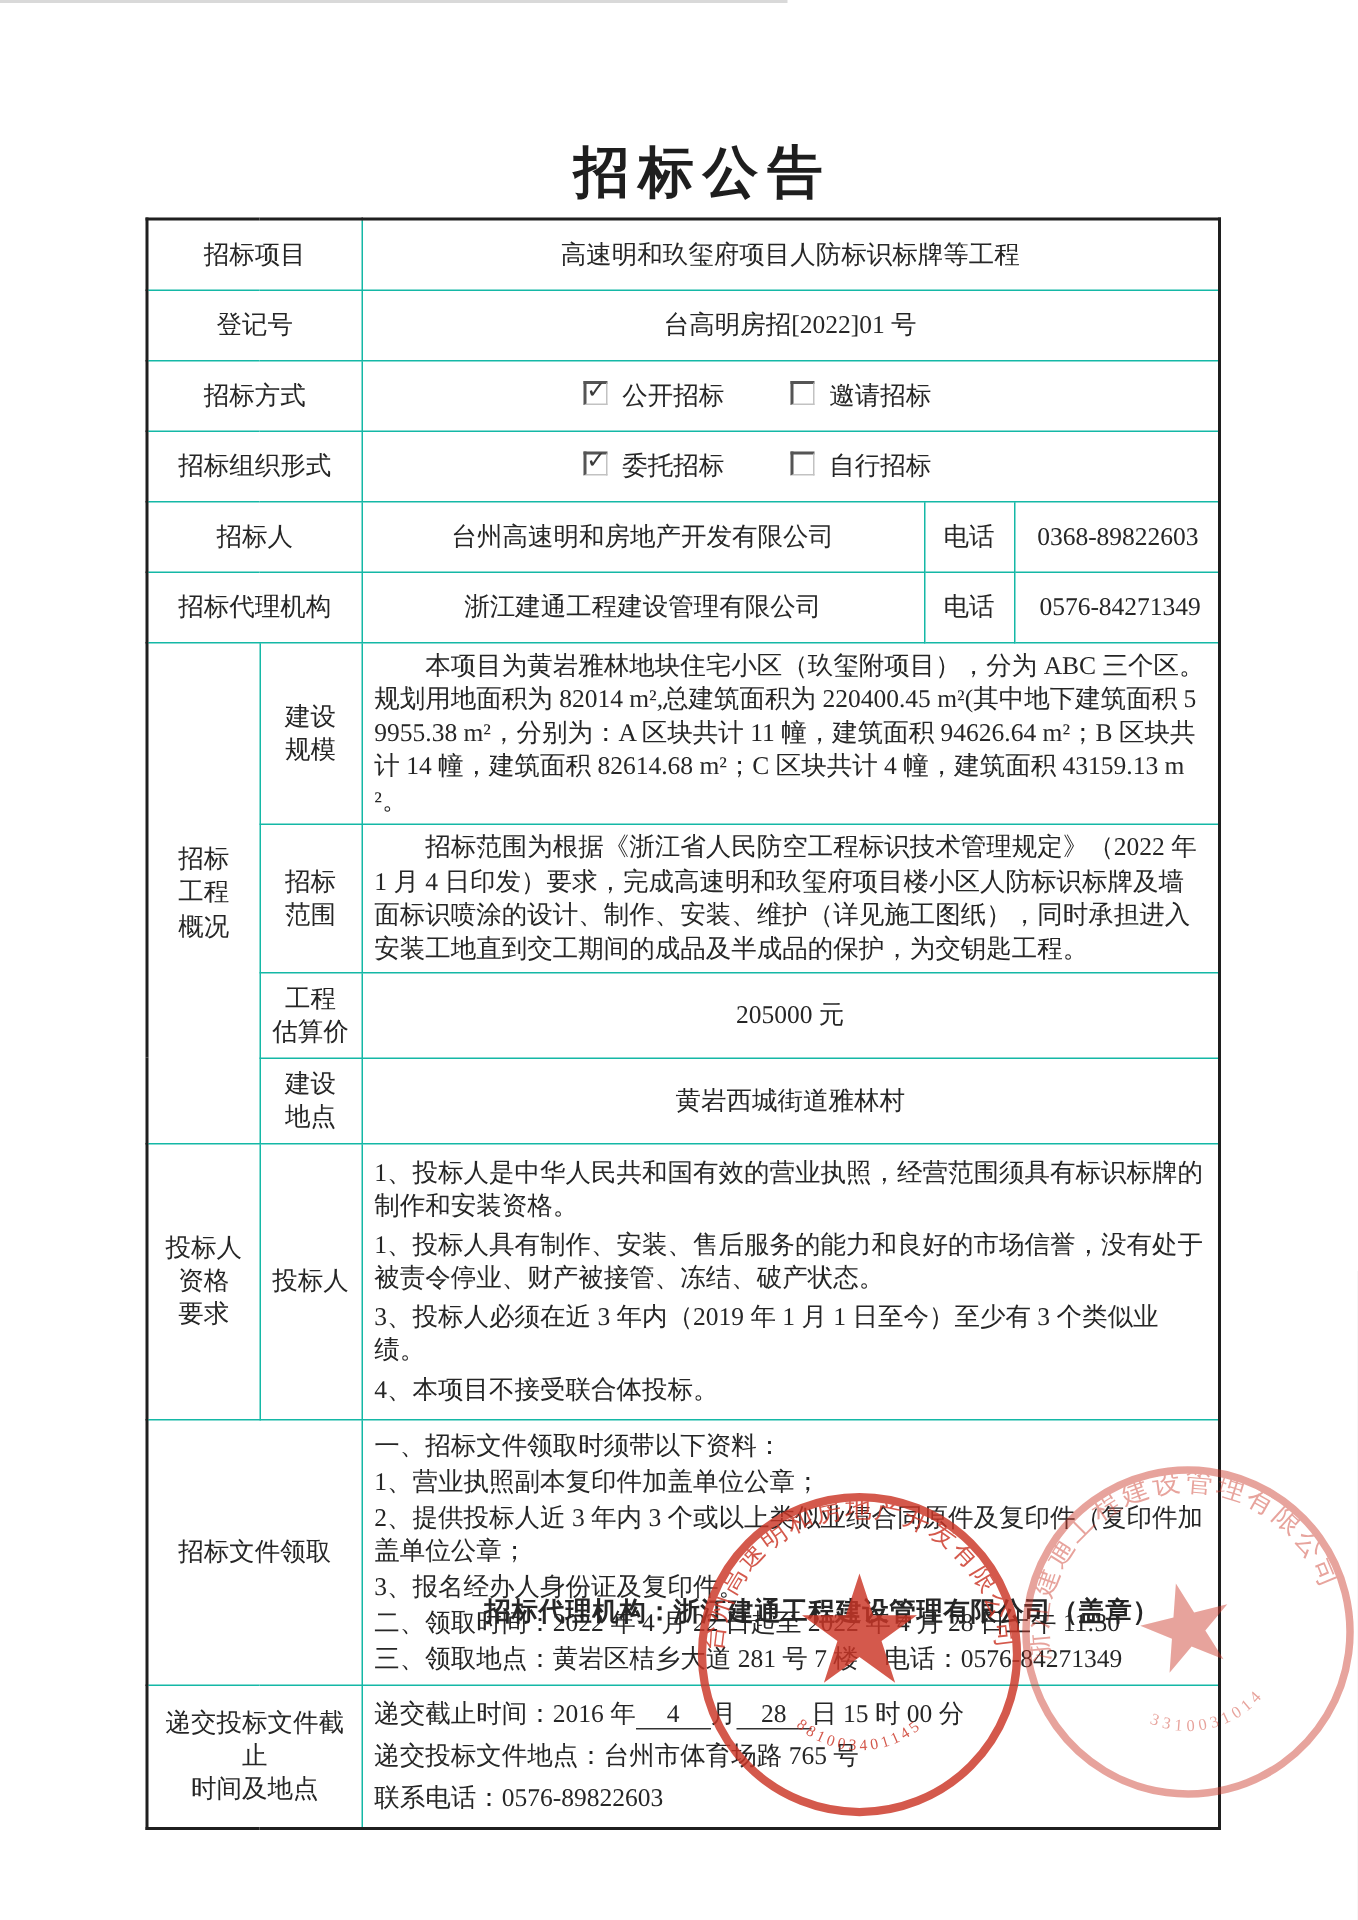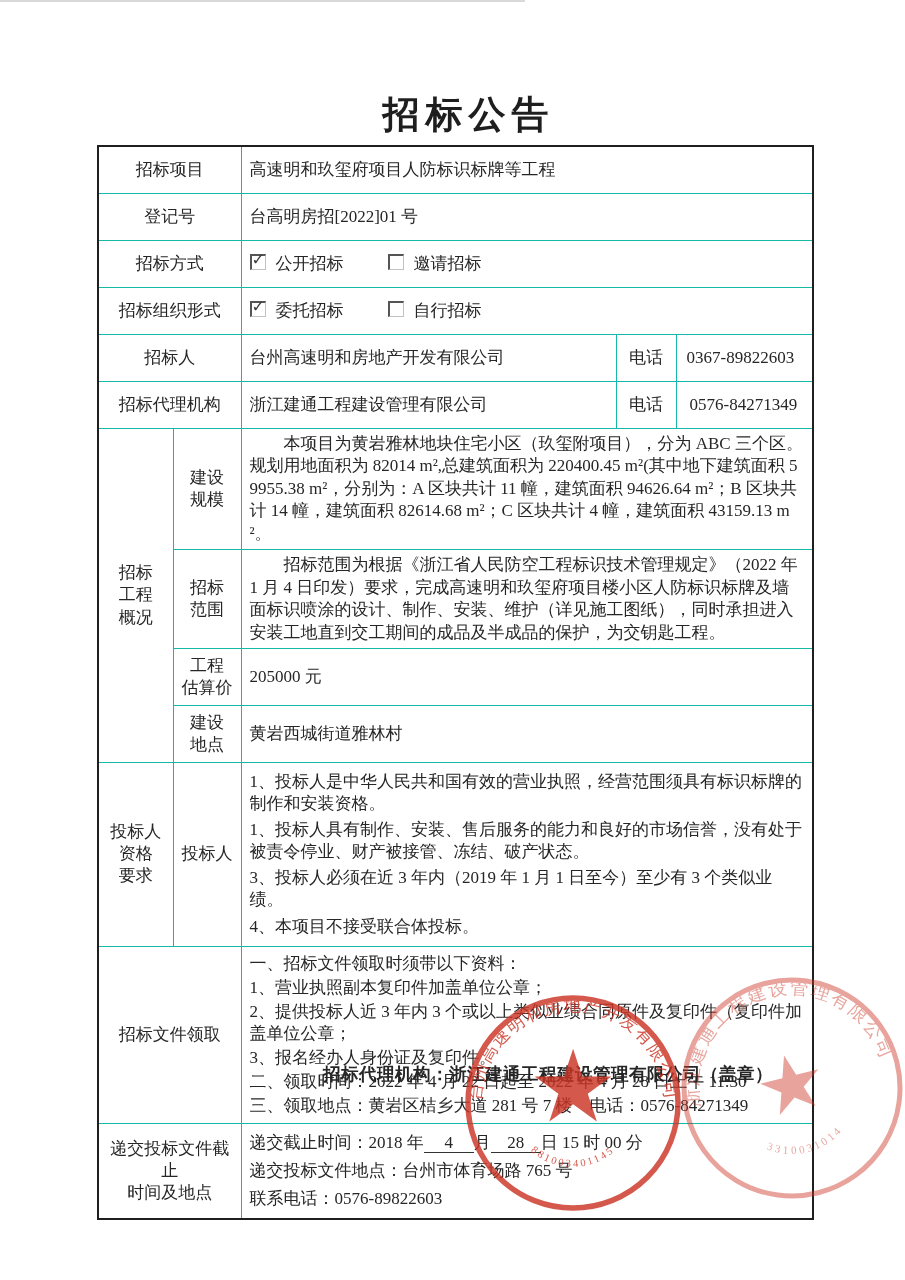--- a/index.html
+++ b/index.html
@@ -17,21 +17,21 @@
   table.doc{
     position:absolute;left:97px;top:145px;width:715px;
     border-collapse:collapse;table-layout:fixed;
     border:2px solid #1f1f1f;
   }
   table.doc td{
     border:1px solid #14b8a6;font-size:17px;line-height:1.3;
     vertical-align:middle;padding:4px 8px;word-break:break-all;
   }
   td.lbl{text-align:center;white-space:pre-line;padding:4px 2px;line-height:1.55;}
-  td.val{text-align:left;padding-left:12px;}
+  td.val{text-align:center;padding-left:12px;}
   .indent{text-indent:2em;line-height:1.32;}
   .req-item{margin:4px 0;line-height:1.3;}
   .col-item{margin:2px 0;line-height:1.3;}
   .cb{
     display:inline-block;width:13px;height:13px;position:relative;
     border-top:2px solid #555;border-left:2px solid #555;
     border-right:1px solid #c2c2c2;border-bottom:1px solid #c2c2c2;
     vertical-align:-1px;margin-right:10px;background:#fff;
   }
   .cb.checked::after{
@@ -94,21 +94,21 @@
       <td colspan="2" class="lbl" style="height:38px">招标组织形式</td>
       <td colspan="3" class="val">
         <span class="cb checked"></span><span class="opt-label">委托招标</span><span class="cb"></span><span class="opt-label">自行招标</span>
       </td>
     </tr>
 
     <tr>
       <td colspan="2" class="lbl" style="height:38px">招标人</td>
       <td class="val">台州高速明和房地产开发有限公司</td>
       <td class="lbl">电话</td>
-      <td class="val" style="padding-left:10px">0367-89822603</td>
+      <td class="val" style="padding-left:10px">0368-89822603</td>
     </tr>
 
     <tr>
       <td colspan="2" class="lbl" style="height:38px">招标代理机构</td>
       <td class="val">浙江建通工程建设管理有限公司</td>
       <td class="lbl">电话</td>
       <td class="val" style="padding-left:13px">0576-84271349</td>
     </tr>
 
     <tr>
@@ -161,21 +161,21 @@
         <div class="col-item">3、报名经办人身份证及复印件。</div>
         <div class="col-item">二、领取时间：2022 年 4 月 22 日起至 2022 年 4 月 28 日上午 11:30</div>
         <div class="col-item">三、领取地点：黄岩区桔乡大道 281 号 7 楼　电话：0576-84271349</div>
       </td>
     </tr>
 
     <tr>
       <td colspan="2" class="lbl" style="height:76px">递交投标文件截止
 时间及地点</td>
       <td colspan="3">
-        <div class="deadline-line"><span>递交截止时间：2018 年</span><span class="fill-in">4</span><span>月</span><span class="fill-in">28</span><span>日 15 时 00 分</span></div>
+        <div class="deadline-line"><span>递交截止时间：2016 年</span><span class="fill-in">4</span><span>月</span><span class="fill-in">28</span><span>日 15 时 00 分</span></div>
         <div class="deadline-line">递交投标文件地点：台州市体育场路 765 号</div>
         <div class="deadline-line">联系电话：0576-89822603</div>
       </td>
     </tr>
   </tbody>
     </table>
 
   <div class="signature">
     <div class="sig-line">招标代理机构：浙江建通工程建设管理有限公司（盖章）</div>
   </div>

